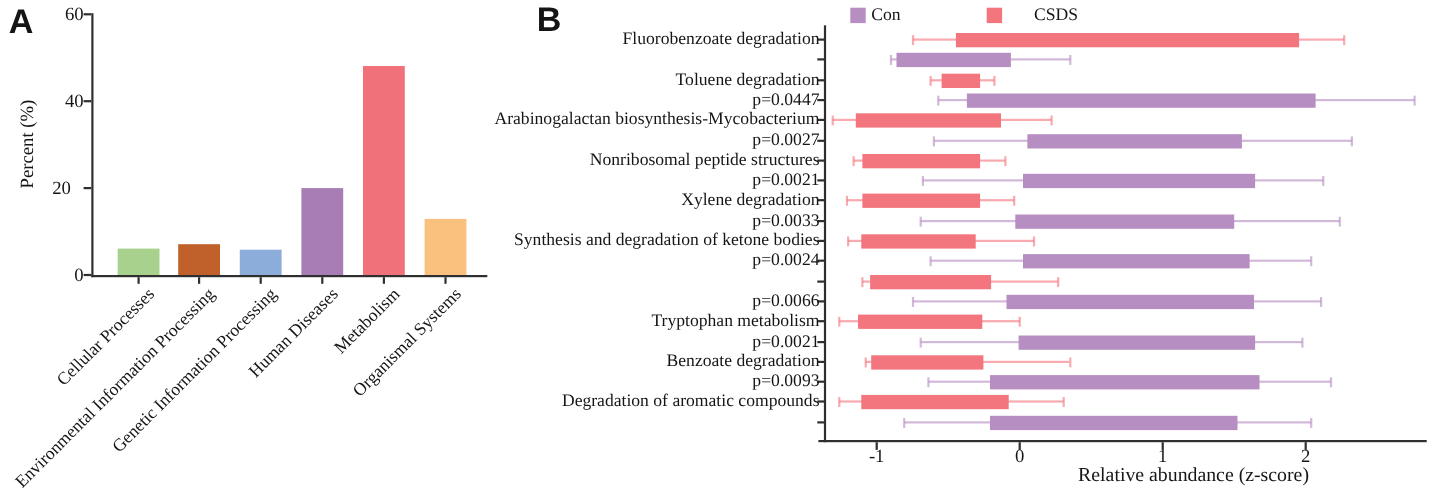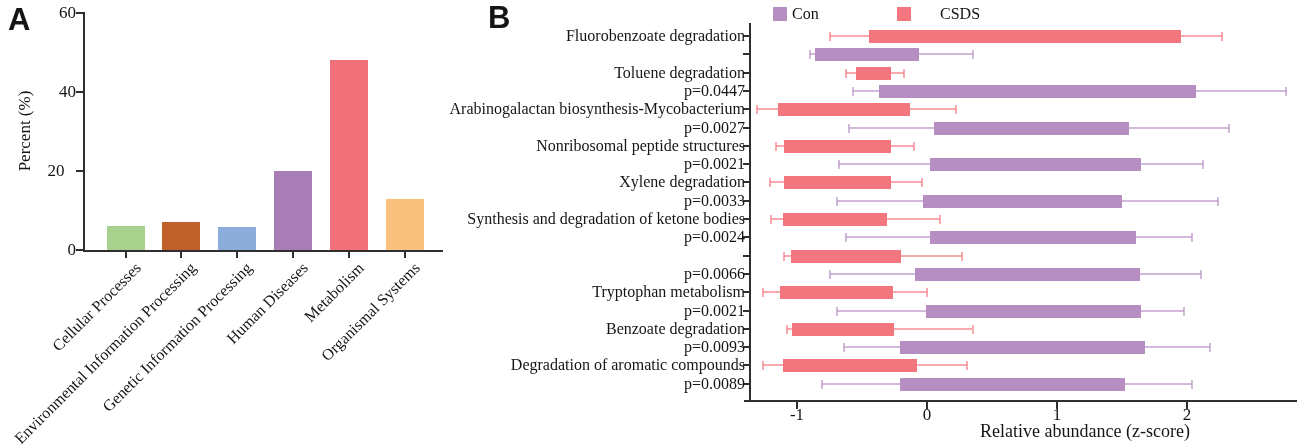--- a/index.html
+++ b/index.html
@@ -167,21 +167,20 @@
     <div class="abs wh" style="left: 842.8px; top: 343.1px; width: 2px; height: 9px; background: rgb(183, 142, 193);"></div>
     <div class="abs wh" style="left: 1209.4px; top: 343.1px; width: 2px; height: 9px; background: rgb(183, 142, 193);"></div>
     <div class="abs" style="left: 899.7px; top: 341.1px; width: 245.7px; height: 13px; background: rgb(183, 142, 193);"></div>
     <div class="abs tick" style="left: 743px; top: 364.4px; width: 7px; height: 2px;"></div>
     <div class="abs rowlabel" style="left: 305px; top: 355.4px; width: 440px;">Degradation of aromatic compounds</div>
     <div class="abs wh" style="left: 763.2px; top: 364.4px; width: 204.1px; height: 2px; background: rgb(243, 118, 126);"></div>
     <div class="abs wh" style="left: 762.2px; top: 361.4px; width: 2px; height: 9px; background: rgb(243, 118, 126);"></div>
     <div class="abs wh" style="left: 966.3px; top: 361.4px; width: 2px; height: 9px; background: rgb(243, 118, 126);"></div>
     <div class="abs" style="left: 782.7px; top: 359.4px; width: 133.9px; height: 13px; background: rgb(243, 118, 126);"></div>
     <div class="abs tick" style="left: 743px; top: 382.7px; width: 7px; height: 2px;"></div>
-    <div class="abs rowlabel" style="left: 305px; top: 373.7px; width: 440px;">p=0.0089</div>
     <div class="abs wh" style="left: 821.7px; top: 382.7px; width: 370.5px; height: 2px; background: rgb(183, 142, 193);"></div>
     <div class="abs wh" style="left: 820.7px; top: 379.7px; width: 2px; height: 9px; background: rgb(183, 142, 193);"></div>
     <div class="abs wh" style="left: 1191.2px; top: 379.7px; width: 2px; height: 9px; background: rgb(183, 142, 193);"></div>
     <div class="abs" style="left: 899.7px; top: 377.7px; width: 224.9px; height: 13px; background: rgb(183, 142, 193);"></div>
     <div class="abs tick" style="left: 796px; top: 402px; width: 2px; height: 7px;"></div>
     <div class="abs ticklabel" style="left: 777px; top: 405px; width: 40px; text-align: center;">-1</div>
     <div class="abs tick" style="left: 926px; top: 402px; width: 2px; height: 7px;"></div>
     <div class="abs ticklabel" style="left: 907px; top: 405px; width: 40px; text-align: center;">0</div>
     <div class="abs tick" style="left: 1056px; top: 402px; width: 2px; height: 7px;"></div>
     <div class="abs ticklabel" style="left: 1037px; top: 405px; width: 40px; text-align: center;">1</div>

